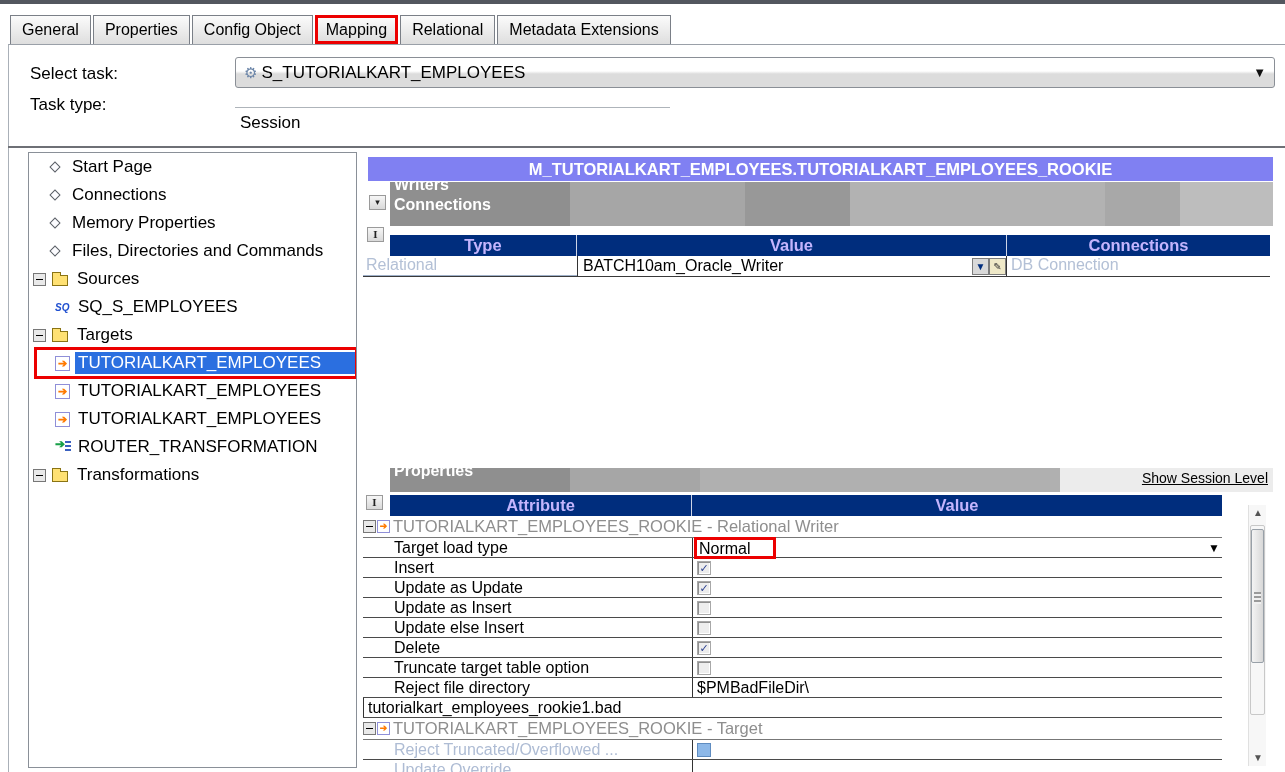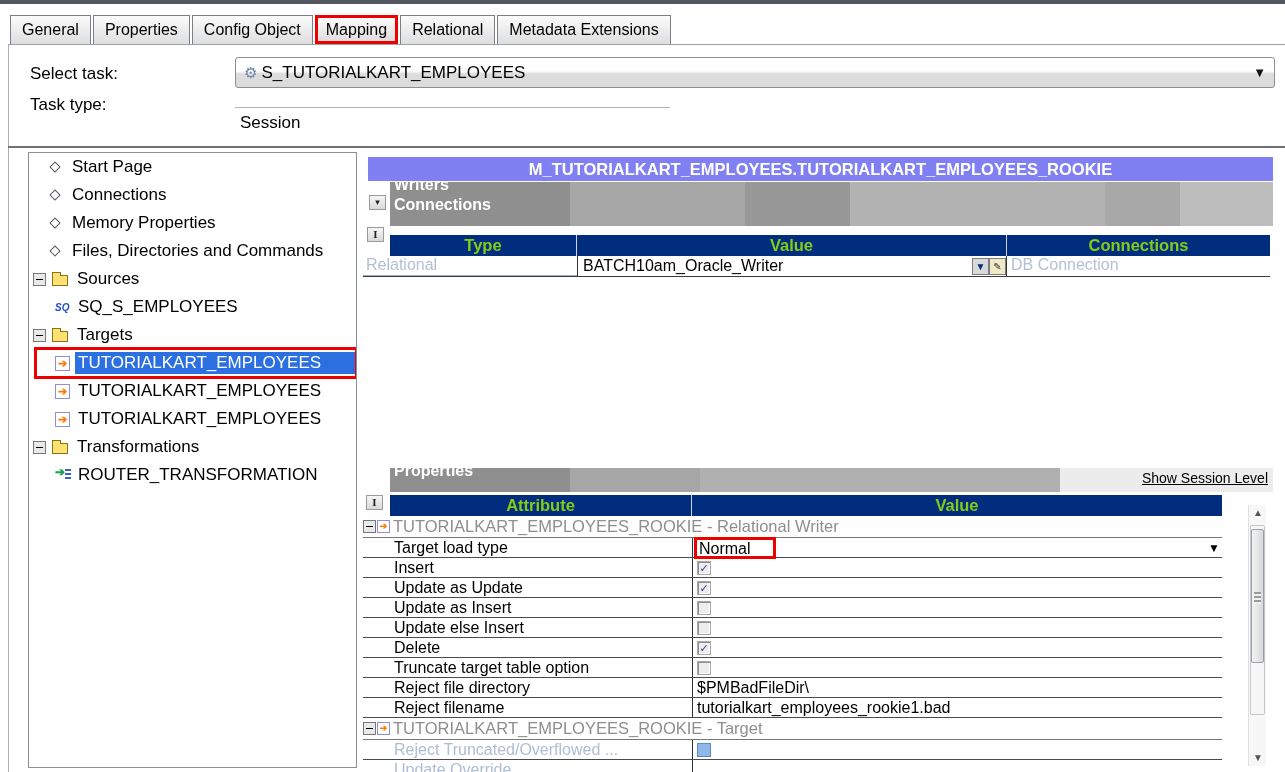--- a/index.html
+++ b/index.html
@@ -53,21 +53,21 @@
   .banner{position:absolute;left:390px;height:44px;width:883px;overflow:hidden;color:#fff;font-weight:bold;font-size:16px;}
   .banner .inner{margin-top:-7px;line-height:20px;padding-left:4px;}
   .b-writers{top:182px;background:linear-gradient(to right,#8f8f8f 0 180px,#a6a6a6 180px 355px,#989898 355px 460px,#b2b2b2 460px 715px,#a8a8a8 715px 790px,#bdbdbd 790px 100%);}
   .b-props{top:468px;height:24px;background:linear-gradient(to right,#8f8f8f 0 180px,#a6a6a6 180px 310px,#b0b0b0 310px 670px,#ececec 670px 100%);}
   .sess-link{position:absolute;right:17px;top:470px;font-size:14px;color:#000;font-weight:normal;text-decoration:underline;background:transparent;}
   .tinybtn{position:absolute;width:17px;height:15px;background:linear-gradient(#f6f6f6,#d9d9d9);border:1px solid #9a9a9a;
            font-size:9px;line-height:13px;text-align:center;color:#222;}
   .tinybtn.serif{font-family:"Liberation Serif",serif;font-weight:bold;font-size:11px;}
 
   
-  .thead{position:absolute;display:flex;height:21px;background:#002d7d;color:#84cc16;font-weight:bold;font-size:16.5px;}
+  .thead{position:absolute;display:flex;height:21px;background:#002d7d;color:#c4b5fd;font-weight:bold;font-size:16.5px;}
   .thead .hc{text-align:center;line-height:20px;border-right:1px solid #cdd4e6;}
   .thead .hc:last-child{border-right:none;}
   .wrow{position:absolute;left:363px;top:256px;width:907px;height:21px;display:flex;font-size:16px;border-bottom:1px solid #3a3a3a;}
   .wrow .c1{flex:0 0 214px;color:#b3c0d6;padding-left:3px;border-bottom:1px solid #9fb0c8;}
   .wrow .c2{flex:0 0 430px;border-left:1px solid #333;border-right:1px solid #333;padding-left:5px;color:#000;display:flex;align-items:center;}
   .wrow .c3{flex:1;color:#b3c0d6;padding-left:4px;}
   .cellbtn{width:17px;height:17px;background:#d9d9d9;border:1px solid #7d7d7d;font-size:10px;line-height:15px;text-align:center;}
   .cellbtn.drop{color:#002d7d;}
   .cellbtn.edit{background:#efe9c8;color:#333;}
   .spacer{flex:1;}
@@ -173,29 +173,29 @@
         <span class="ind3"></span>
         <span class="tgticon">➔</span>
         <span class="lbl">TUTORIALKART_EMPLOYEES</span>
       </div>
     <div class="trow">
         <span class="ind3"></span>
         <span class="tgticon">➔</span>
         <span class="lbl">TUTORIALKART_EMPLOYEES</span>
       </div>
     <div class="trow">
+        <span class="ind3"></span>
+        <span class="rtricon"></span>
+        <span class="lbl">ROUTER_TRANSFORMATION</span>
+      </div>
+    <div class="trow">
         <span class="ind2"></span>
         <span class="minusbox"></span>
         <span class="folder"></span>
         <span class="lbl">Transformations</span>
-      </div>
-    <div class="trow">
-        <span class="ind3"></span>
-        <span class="rtricon"></span>
-        <span class="lbl">ROUTER_TRANSFORMATION</span>
       </div>
   </div>
 
   <div class="ptitle">M_TUTORIALKART_EMPLOYEES.TUTORIALKART_EMPLOYEES_ROOKIE</div>
 
   <div class="banner b-writers">
     <div class="inner">
       <div>Writers</div>
       <div>Connections</div>
     </div>
@@ -281,21 +281,20 @@
           <span class="cb"></span>
         </div>
     </div>
     <div class="prow">
       <div class="attr">Reject file directory</div>
       <div class="val">
           <span>$PMBadFileDir\</span>
         </div>
     </div>
     <div class="prow">
-      <div class="attr">Reject filename</div>
       <div class="val">
           <span>tutorialkart_employees_rookie1.bad</span>
         </div>
     </div>
     <div class="pgroup">
       <span class="minusbox"></span>
       <span class="tgticon">➔</span>
       <span>TUTORIALKART_EMPLOYEES_ROOKIE - Target</span>
     </div>
     <div class="prow dis">

